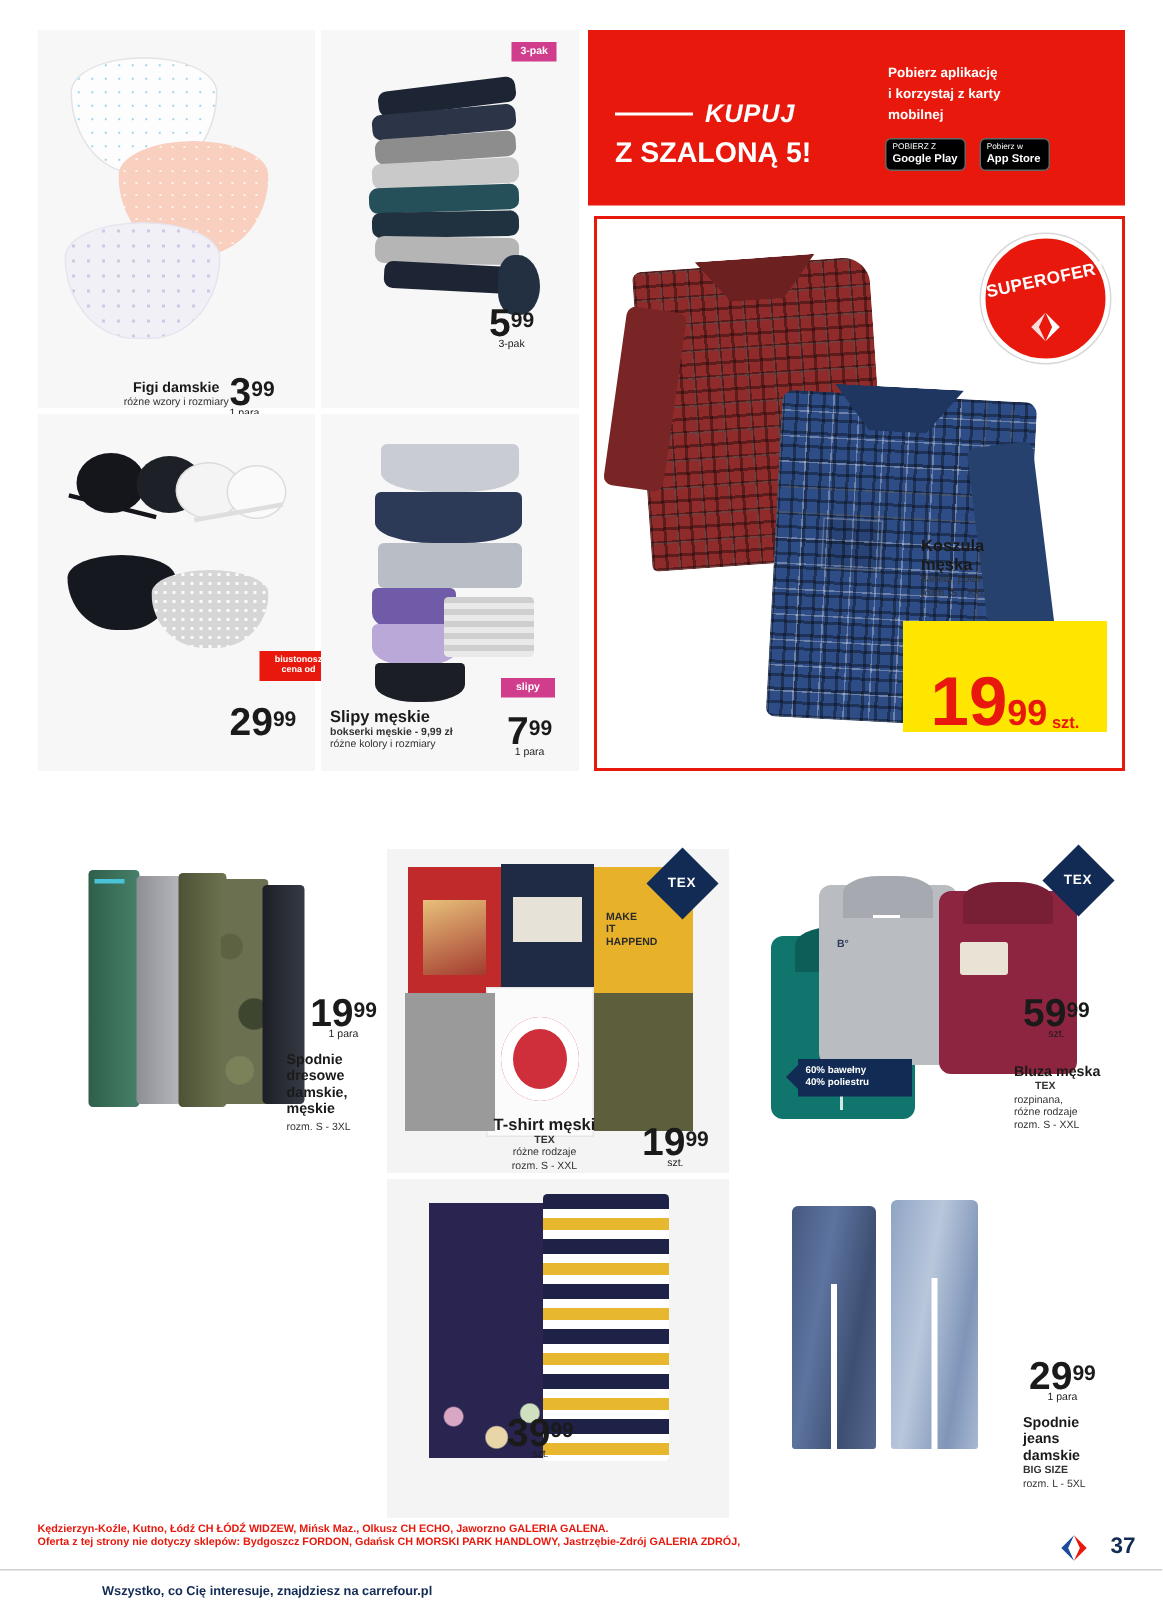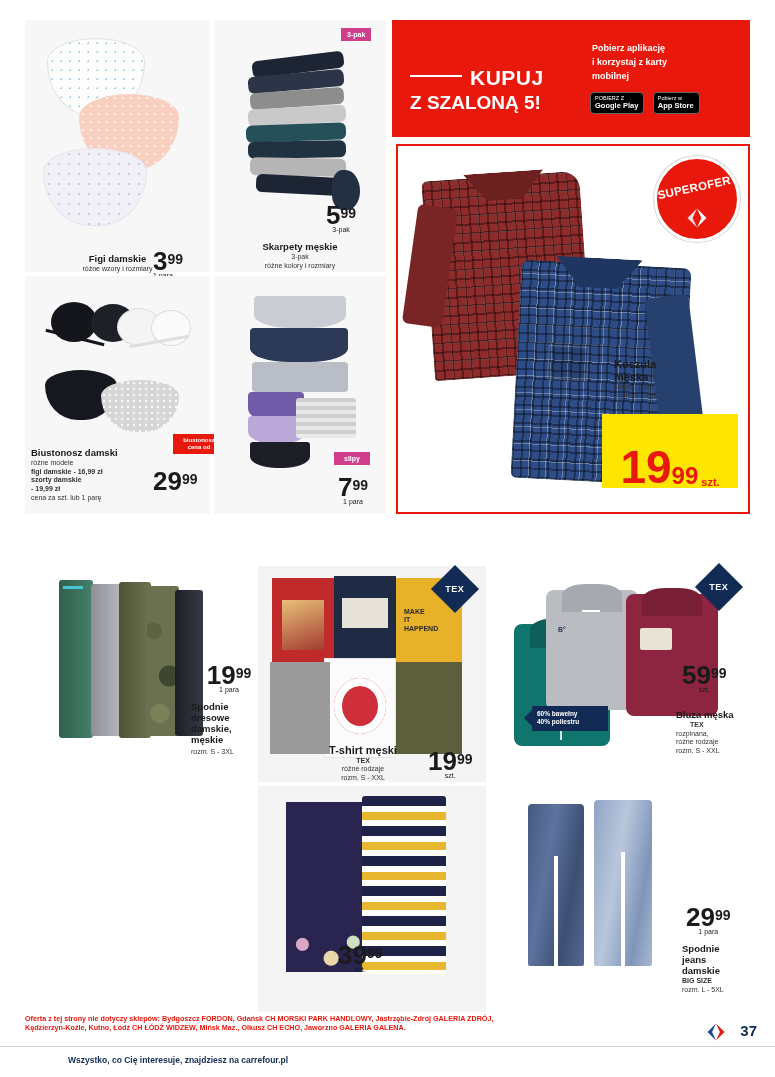--- a/index.html
+++ b/index.html
@@ -30,21 +30,21 @@
   .cell { position: absolute; background: #f7f7f7; }
   .cellwhite { position:absolute; background:#ffffff; }
 
   .prodname { font-size: 9.5px; font-weight: bold; line-height: 1.15; }
   .proddesc { font-size: 7px; line-height: 1.25; color: #333; }
 
   
   .promo {
     position: absolute; background: #e8180c; color: #fff;
   }
-  .promo .kupuj { font-size: 21px; font-weight: bold; letter-spacing: 0.5px; }
+  .promo .kupuj { font-size: 17px; font-weight: bold; letter-spacing: 0.5px; font-style: italic; }
   .promo .szal { font-size: 19px; font-weight: bold; text-align: center; }
   .promo .appline { font-size: 9px; line-height: 1.35; font-weight: bold; }
   .storebtn {
     display:inline-block; background:#000; color:#fff; border-radius:4px;
     padding:3px 5px 3px 4px; font-size:5.5px; line-height:1.05; margin-right:4px;
     border:0.5px solid #666;
   }
   .storebtn b { font-size:7.5px; display:block; font-weight:bold; }
 
   
@@ -178,25 +178,20 @@
     <div class="sock" style="left:34px; top:121px; width:98px; height:17px; background:#20323f; transform:rotate(-1deg);"></div>
     <div class="sock" style="left:36px; top:138px; width:96px; height:18px; background:#b5b5b5; transform:rotate(1deg);"></div>
     <div class="sock" style="left:42px; top:156px; width:90px; height:18px; background:#1d2433; transform:rotate(3deg);"></div>
 
     <div class="abs" style="left:118px; top:150px; width:28px; height:40px; background:#223042; border-radius:40% 55% 50% 40%;"></div>
 
     <div class="price abs" style="left:112px; top:182px;">
       <span class="int">5</span><span class="dec">99</span>
       <span class="unit">3-pak</span>
     </div>
-    <div class="abs center" style="left:0; top:222px; width:172px;">
-      <div class="prodname">Skarpety męskie</div>
-      <div class="proddesc">3-pak</div>
-      <div class="proddesc">różne kolory i rozmiary</div>
-    </div>
   </div>
 
   <div class="promo" style="left:392px; top:20px; width:358px; height:117px;">
     <div class="abs" style="left:18px; top:55px; width:52px; height:2px; background:#fff;"></div>
     <div class="abs kupuj" style="left:78px; top:46px;">KUPUJ</div>
     <div class="abs szal" style="left:18px; top:72px;">Z SZALONĄ 5!</div>
 
     <div class="abs appline" style="left:200px; top:22px;">Pobierz aplikację</div>
     <div class="abs appline" style="left:200px; top:36px;">i korzystaj z karty</div>
     <div class="abs appline" style="left:200px; top:50px;">mobilnej</div>
@@ -225,47 +220,44 @@
 
     <div class="panty" style="left:20px; top:94px; width:72px; height:50px; background:#16181f;"></div>
     <div class="panty" style="left:76px; top:104px; width:78px; height:52px; background:#d6d6d6;
                 background-image:radial-gradient(rgba(255,255,255,.9) 1px, transparent 1px); background-size:6px 6px;"></div>
 
     <div class="tagred" style="left:148px; top:158px; width:52px;">
       <div>biustonosz</div>
       <div>cena od</div>
     </div>
 
-    <div class="abs" style="left:6px; top:172px; width:140px;">
-      <div class="prodname">Biustonosz damski</div>
-      <div class="proddesc">różne modele</div>
-      <div class="proddesc bold">figi damskie - 16,99 zł</div>
-      <div class="proddesc bold">szorty damskie</div>
-      <div class="proddesc bold">- 19,99 zł</div>
-      <div class="proddesc">cena za szt. lub 1 parę</div>
-    </div>
 
     <div class="price abs" style="left:128px; top:192px;">
       <span class="int">29</span><span class="dec">99</span>
     </div>
   </div>
 
   <div class="cell" style="left:214px; top:276px; width:172px; height:238px;">
     <div class="abs" style="left:40px; top:20px; width:92px; height:32px; background:#c9ccd2; border-radius:4px 4px 40% 40%;"></div>
     <div class="abs" style="left:36px; top:52px; width:98px; height:34px; background:#2c3957; border-radius:4px 4px 40% 40%;"></div>
     <div class="abs" style="left:38px; top:86px; width:96px; height:30px; background:#b9bec6; border-radius:4px;"></div>
     <div class="abs" style="left:34px; top:116px; width:56px; height:30px; background:#6f5ba8; border-radius:4px 4px 45% 45%;"></div>
     <div class="abs" style="left:34px; top:140px; width:58px; height:28px; background:#b9a8d8; border-radius:4px 4px 45% 45%;"></div>
     <div class="abs" style="left:82px; top:122px; width:60px; height:40px; border-radius:3px;
                 background: repeating-linear-gradient(0deg,#e9e9e9 0 4px,#cfcfcf 4px 8px),
                             repeating-linear-gradient(90deg,rgba(0,0,0,.05) 0 4px,transparent 4px 8px);"></div>
     <div class="abs" style="left:36px; top:166px; width:60px; height:26px; background:#1b1e25; border-radius:3px 3px 45% 45%;"></div>
 
     <div class="tag" style="left:120px; top:176px; padding:3px 10px;">slipy</div>
 
+    <div class="abs" style="left:6px; top:196px; width:116px;">
+      <div class="prodname" style="font-size:11px;">Slipy męskie</div>
+      <div class="proddesc bold">bokserki męskie - 9,99 zł</div>
+      <div class="proddesc">różne kolory i rozmiary</div>
+    </div>
 
     <div class="price abs" style="left:124px; top:198px;">
       <span class="int">7</span><span class="dec">99</span>
       <span class="unit">1 para</span>
     </div>
   </div>
 
   <div class="cellwhite" style="left:396px; top:144px; width:354px; height:370px; border:2px solid #e8180c;">
 
     <div class="shirt plaid-red" style="left:30px; top:30px; width:158px; height:200px; transform:rotate(-4deg);
@@ -435,22 +427,22 @@
     <div class="abs" style="left:192px; top:158px; width:68px;">
       <div class="prodname">Spodnie</div>
       <div class="prodname">jeans</div>
       <div class="prodname">damskie</div>
       <div class="proddesc bold">BIG SIZE</div>
       <div class="proddesc">rozm. L - 5XL</div>
     </div>
   </div>
 
   <div class="legal" style="top:1014px; height:30px;">
+    <div class="red" style="margin-left:25px;">Kędzierzyn-Koźle, Kutno, Łódź CH ŁÓDŹ WIDZEW, Mińsk Maz., Olkusz CH ECHO, Jaworzno GALERIA GALENA.</div>
     <div class="red" style="margin-left:25px;">Oferta z tej strony nie dotyczy sklepów: Bydgoszcz FORDON, Gdańsk CH MORSKI PARK HANDLOWY, Jastrzębie-Zdrój GALERIA ZDRÓJ,</div>
-    <div class="red" style="margin-left:25px;">Kędzierzyn-Koźle, Kutno, Łódź CH ŁÓDŹ WIDZEW, Mińsk Maz., Olkusz CH ECHO, Jaworzno GALERIA GALENA.</div>
   </div>
   <div class="abs" style="left:0; top:1046px; width:775px; height:1px; background:#d0d0d0;"></div>
   <div class="abs" style="left:25px; top:1055px; font-size:8.5px; font-weight:bold; color:#122b54;margin-left:43px;">Wszystko, co Cię interesuje, znajdziesz na carrefour.pl</div>
 
   <svg class="abs" viewBox="0 0 40 30" style="right:46px; top:1022px; width:26px; height:20px;">
     <polygon points="20,2 33,15 20,28 26,15" fill="#e8180c"></polygon>
     <polygon points="20,2 7,15 20,28 14,15" fill="#1a4b9c"></polygon>
   </svg>
   <div class="pagenum" style="right:18px; top:1022px;">37</div>
 

